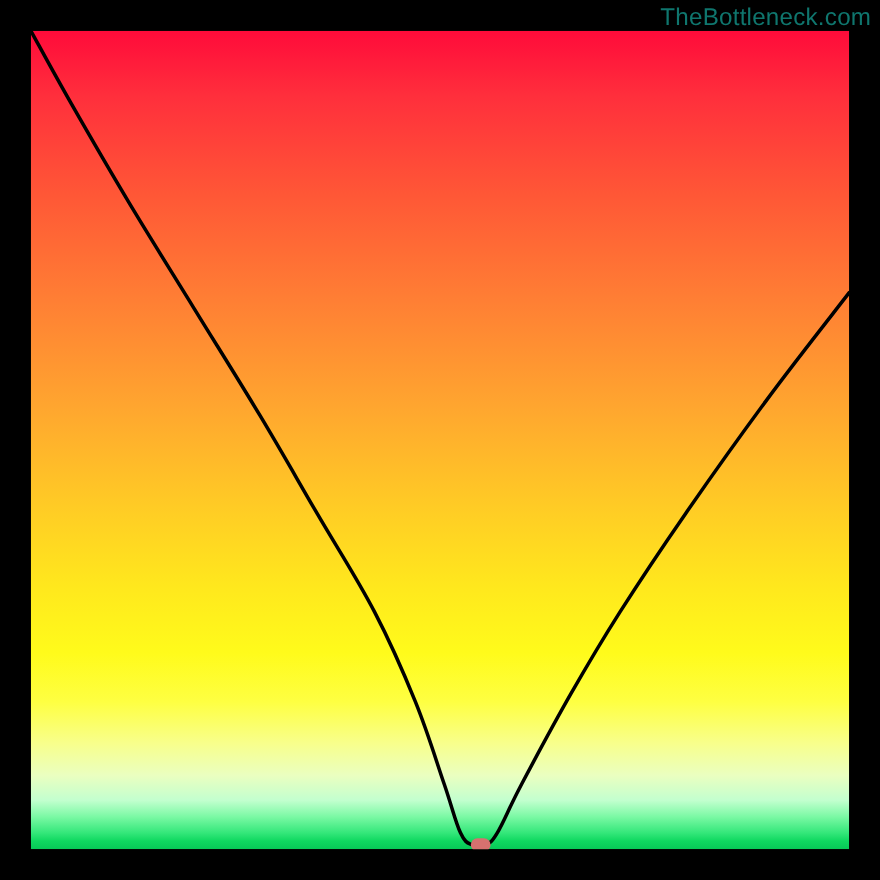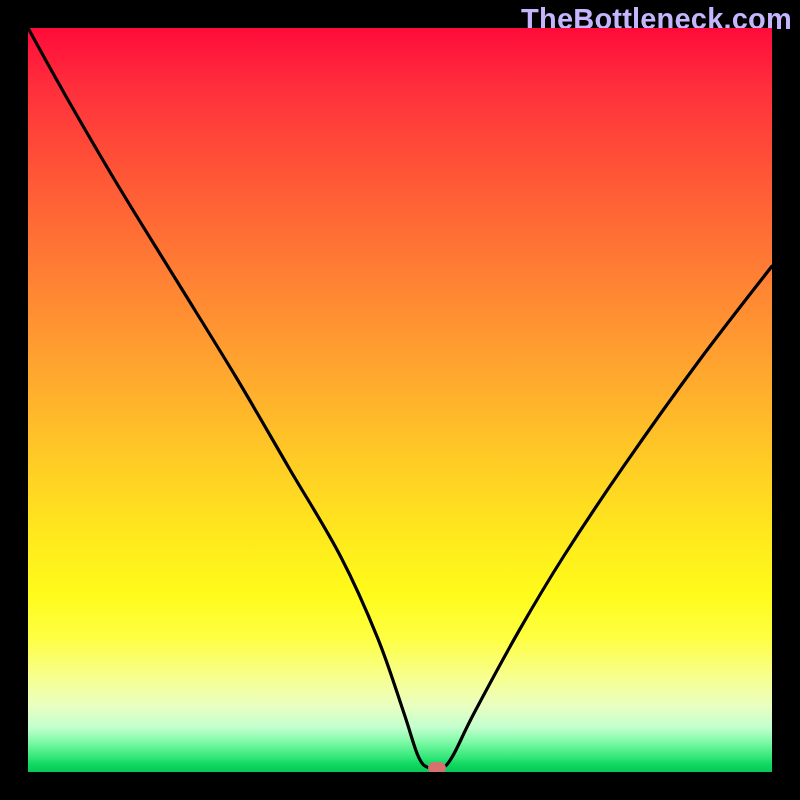--- a/index.html
+++ b/index.html
@@ -59,23 +59,23 @@
     height: 12px;
     border-radius: 6px;
     background: #d6716f;
     transform: translate(-50%, -50%);
   }
   .watermark {
     position: absolute;
     top: 3px;
     right: 8px;
     font-family: Arial, Helvetica, sans-serif;
-    font-size: 29px;
-    font-weight: 700;
-    color: #c4b5fd;
+    font-size: 22px;
+    font-weight: 400;
+    color: #0f766e;
     letter-spacing: 0.2px;
     user-select: none;
   }
 </style>
 </head>
 <body>
 
 <div class="frame">
   <div class="watermark">TheBottleneck.com</div>
 

